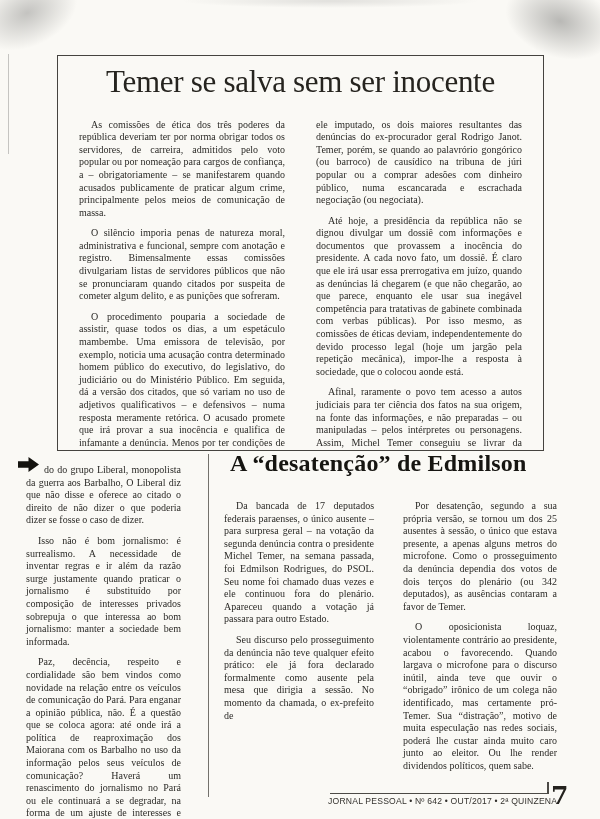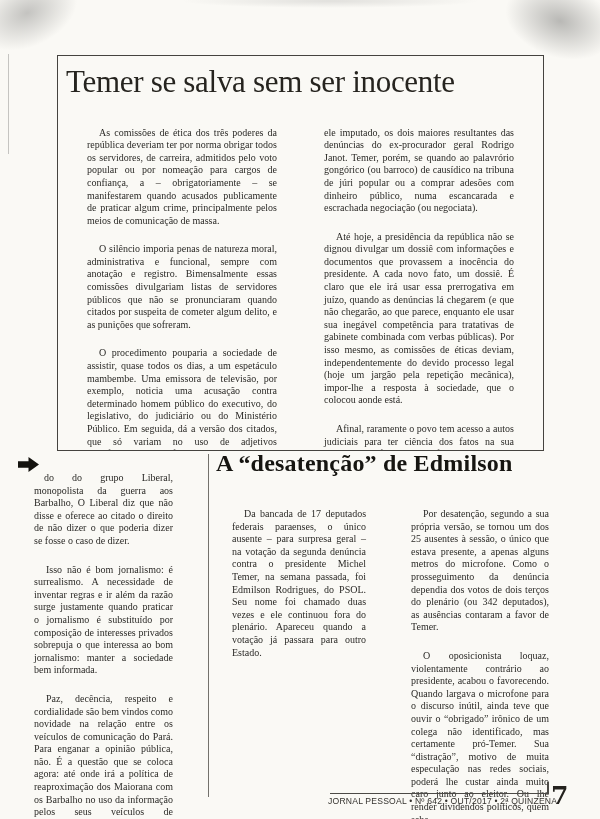--- a/index.html
+++ b/index.html
@@ -27,42 +27,42 @@
   
   .lead-article{
     position:absolute;left:57px;top:55px;width:487px;height:396px;
     border:1px solid #45433f;
     box-sizing:border-box;
     overflow:hidden;
     background:#faf9f5;
   }
   .lead-title{
     margin:10px 8px 6px;
-    text-align:left;
+    text-align:center;
     font-size:31px;
     font-weight:400;
     letter-spacing:-.3px;
     color:#26241f;
     line-height:1.05;
   }
   .lead-cols{display:flex;gap:15px;padding:6px 13px 0;}
   .lead-col{flex:1;min-width:0;}
 
   .body-text{font-size:10px;line-height:12.6px;text-align:justify;hyphens:auto;-webkit-hyphens:auto;}
-  .body-text p{margin:16px;text-indent:12px;font-family:Liberation Serif, serif;}
+  .body-text p{margin:8px;text-indent:12px;font-family:Liberation Serif, serif;}
   .body-text p.cont{text-indent:0;}
 
   
   .liberal-col{position:absolute;left:18px;top:456px;width:171px;}
   .arrow-wrap{float:left;margin:1px 5px 0 0;}
   .v-divider{position:absolute;left:208px;top:454px;width:1px;height:343px;background:#73716c;}
 
   .edmilson-article{position:absolute;left:216px;top:450px;width:349px;}
   .edmilson-title{
-    margin:0 0 15px;
+    margin:0 14px 15px;
     font-size:24px;
     font-weight:700;
     letter-spacing:.2px;
     color:#161511;
     white-space:nowrap;
   }
   .edmilson-cols{display:flex;gap:13px;}
   .edmilson-col1{width:168px;}
   .edmilson-col2{width:172px;}
 
@@ -120,20 +120,21 @@
     <p>Paz, decência, respeito e cordialidade são bem vindos como novidade na relação entre os veículos de comunicação do Pará. Para enganar a opinião pública, não. É a questão que se coloca agora: até onde irá a política de reaproximação dos Maiorana com os Barbalho no uso da informação pelos seus veículos de comunicação? Haverá um renascimento do jornalismo no Pará ou ele continuará a se degradar, na forma de um ajuste de interesses e compromissos políticos, comerciais e pessoais dos seus donos?</p>
   </div>
 
   <div class="v-divider"></div>
 
   <div class="edmilson-article">
     <h2 class="edmilson-title">A “desatenção” de Edmilson</h2>
     <div class="edmilson-cols">
       <div class="edmilson-col1 body-text">
         <p>Da bancada de 17 deputados federais paraenses, o único ausente – para surpresa geral – na votação da segunda denúncia contra o presidente Michel Temer, na semana passada, foi Edmilson Rodrigues, do PSOL. Seu nome foi chamado duas vezes e ele continuou fora do plenário. Apareceu quando a votação já passara para outro Estado.</p>
+        <p>Seu discurso pelo prosseguimento da denúncia não teve qualquer efeito prático: ele já fora declarado formalmente como ausente pela mesa que dirigia a sessão. No momento da chamada, o ex-prefeito de</p>
       </div>
       <div class="edmilson-col2 body-text">
         <p>Por desatenção, segundo a sua própria versão, se tornou um dos 25 ausentes à sessão, o único que estava presente, a apenas alguns metros do microfone. Como o prosseguimento da denúncia dependia dos votos de dois terços do plenário (ou 342 deputados), as ausências contaram a favor de Temer.</p>
         <p>O oposicionista loquaz, violentamente contrário ao presidente, acabou o favorecendo. Quando largava o microfone para o discurso inútil, ainda teve que ouvir o “obrigado” irônico de um colega não identificado, mas certamente pró-Temer. Sua “distração”, motivo de muita especulação nas redes sociais, poderá lhe custar ainda muito caro junto ao eleitor. Ou lhe render dividendos políticos, quem sabe.</p>
       </div>
     </div>
   </div>
 
   <div class="footer-rule"></div>
   <div class="footer-tick"></div>

